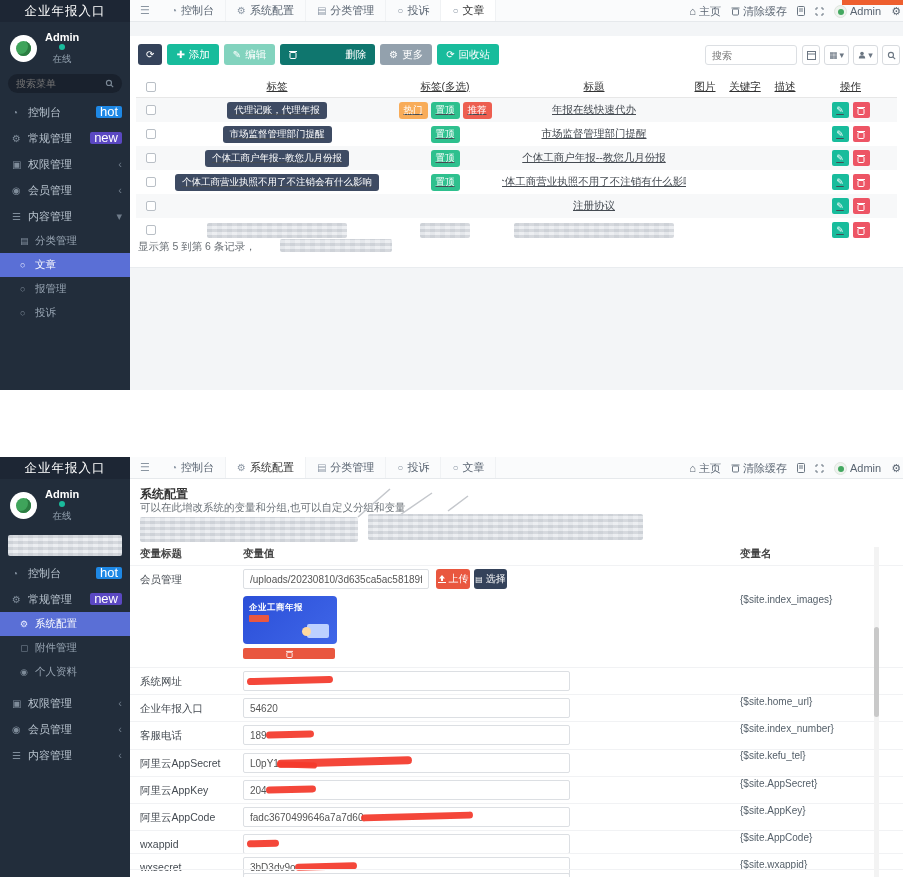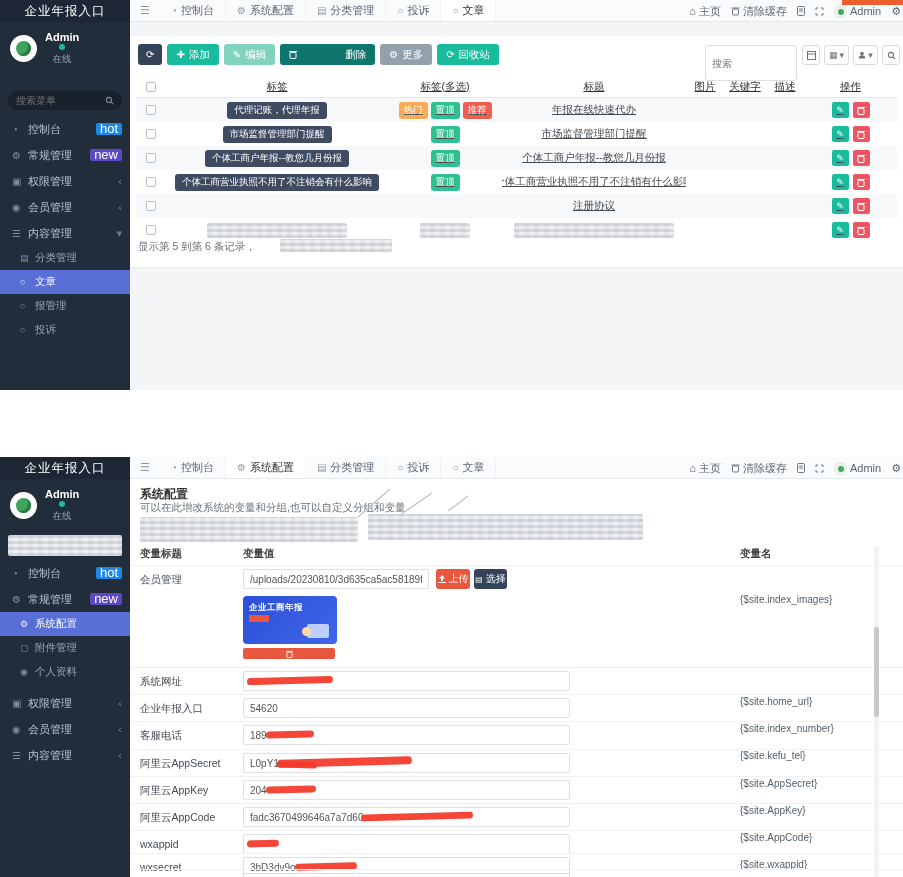--- a/index.html
+++ b/index.html
@@ -29,21 +29,21 @@
   
   .sidebar { position: absolute; left: 0; top: 22px; width: 130px; background: #222d3b; color: #b8c3ce; }
   #screen-top .sidebar { height: 368px; }
   #screen-bottom .sidebar { height: 398px; }
   .userblock { display: flex; align-items: center; gap: 8px; padding: 9px 10px 4px 10px; }
   .avatar { width: 27px; height: 27px; border-radius: 50%; background: #fff; position: relative; flex: 0 0 auto; }
   .avatar:after { content: ""; position: absolute; left: 6px; top: 6px; width: 15px; height: 15px; border-radius: 50%; background: #3fa45b; box-shadow: inset -3px -2px 0 #2c7d42; }
   .uname { color: #fff; font-size: 11px; font-weight: bold; line-height: 13px; }
   .ustatus { font-size: 9.5px; color: #93a1af; display: flex; align-items: center; gap: 3px; flex-direction: column; }
   .dot { width: 6px; height: 6px; border-radius: 50%; background: #1abb9c; display: inline-block; }
-  .sidesearch { margin: 21px 8px 6px 8px; height: 19px; background: #19212d; border-radius: 10px;
+  .sidesearch { margin: 4px 8px 6px 8px; height: 19px; background: #19212d; border-radius: 10px;
     display: flex; align-items: center; padding: 0 8px; }
   .sidesearch input { flex: 1; background: transparent; border: 0; outline: none; color: #8d99a7; font-size: 10px; width: 70px; font-family: inherit; }
   .sidesearch svg { flex: 0 0 auto; }
   .menu { margin-top: 4px; }
   .mi { height: 26px; display: flex; align-items: center; padding: 0 8px 0 12px; font-size: 11px; cursor: pointer; position: relative; }
   .mi .mic { width: 16px; font-size: 10px; color: #7f8c9a; flex: 0 0 auto; }
   .mi .mlb { flex: 1; white-space: nowrap; overflow: hidden; }
   .badge { font-size: 13px; color: #fff; border-radius: 2px; padding: 1px 4px; line-height: 10px; }
   .badge.hot { background: #1e88e5; }
   .badge.new { background: #5b48c2; }
@@ -68,21 +68,21 @@
   .toolbar { position: absolute; top: 8px; left: 8px; display: flex; gap: 5px; }
   .tbtn { height: 21px; display: inline-flex; align-items: center; gap: 4px; color: #fff; border: 0;
     border-radius: 3px; font-size: 10.5px; padding: 0 9px; cursor: pointer; font-family: inherit; }
   .tbtn .bic { font-size: 10px; }
   .b-refresh { background: #34425a; padding: 0 8px; }
   .b-add { background: #18bc9c; }
   .b-edit { background: #82d3be; }
   .b-del { background: #0f766e; gap: 48px; }
   .b-more { background: #93a1ad; }
   .b-recycle { background: #18bc9c; }
-  .tsearch { position: absolute; top: 9px; left: 575px; width: 92px; height: 36px; border: 1px solid #dcdfe3;
+  .tsearch { position: absolute; top: 9px; left: 575px; width: 92px; height: 20px; border: 1px solid #dcdfe3;
     border-radius: 3px; font-size: 10px; color: #555; padding: 0 6px; outline: none; font-family: inherit; }
   .obtn { position: absolute; top: 9px; height: 20px; border: 1px solid #d8dbdf; background: #fff; border-radius: 3px;
     display: inline-flex; align-items: center; justify-content: center; gap: 2px; font-size: 9px; color: #6b7682; cursor: pointer; }
 
   .ttable { position: absolute; left: 6px; right: 6px; top: 40px; font-size: 10.5px; color: #454b52; }
   .thead, .trow { display: flex; align-items: center; }
   .thead { height: 22px; border-bottom: 1px solid #e7e7e7; font-weight: normal; color: #333; }
   .trow { height: 24px; }
   .trow.striped { background: #f7f8f9; }
   .c { display: flex; align-items: center; justify-content: center; overflow: hidden; white-space: nowrap; position: relative; height: 100%; text-decoration: underline; }

